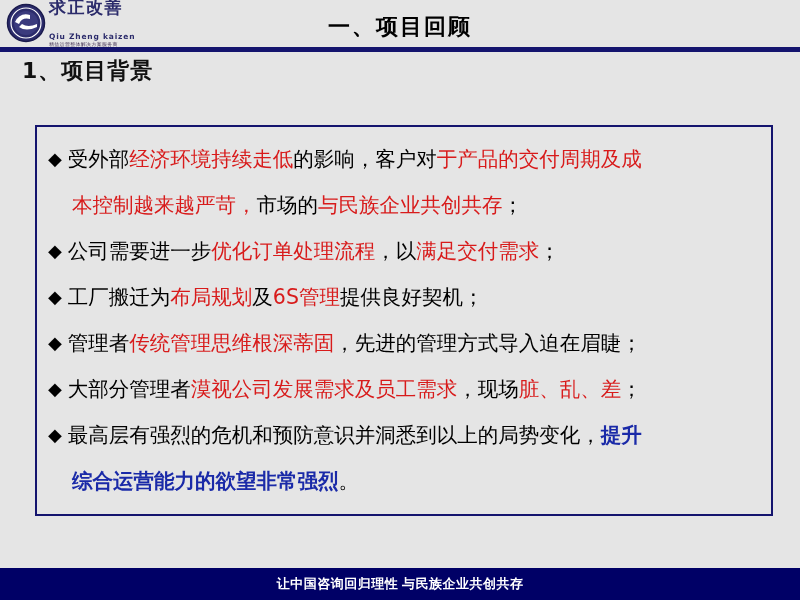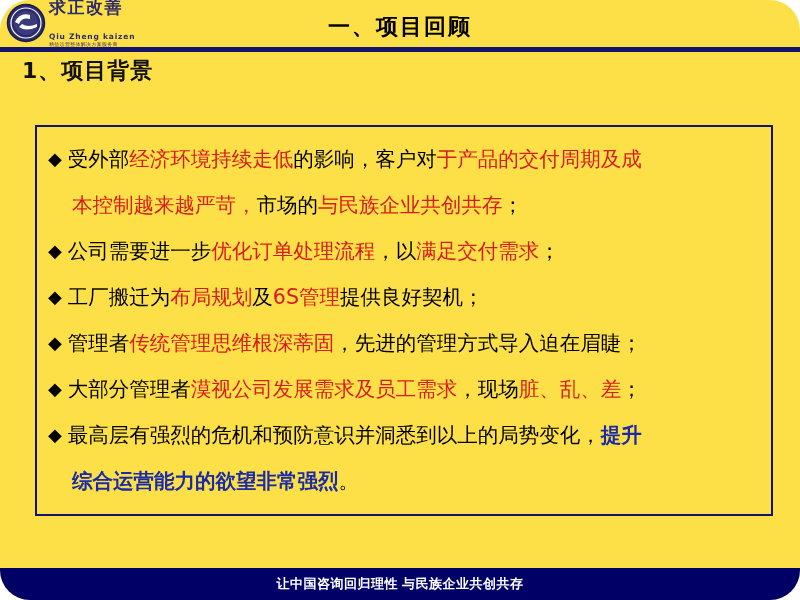--- a/index.html
+++ b/index.html
@@ -13,23 +13,22 @@
     font-family: "DejaVu Sans", "Liberation Sans", sans-serif;
     overflow: hidden;
     position: relative;
   }
 
   
   .slide {
     position: relative;
     width: 800px;
     height: 600px;
-    background: #fde047;
+    background: #e5e5e5;
     overflow: hidden;
-    border-radius: 30px;
   }
 
   
   .header {
     position: absolute;
     left: 0; top: 0;
     width: 800px; height: 49px;
   }
 
   .logo-wrap {
@@ -178,21 +177,21 @@
     width: 800px; height: 32px;
     background: #000066;
   }
   .footer-text {
     position: absolute;
     left: 0; top: 0;
     width: 800px; height: 32px;
     display: flex;
     align-items: center;
     justify-content: center;
-    font-family: Liberation Sans, sans-serif;
+    font-family: Liberation Serif, serif;
     font-size: 13px;
     font-weight: bold;
     color: #ffffff;
     letter-spacing: 0.5px;
   }
 </style>
 </head>
 <body>
 
 <div class="slide">

